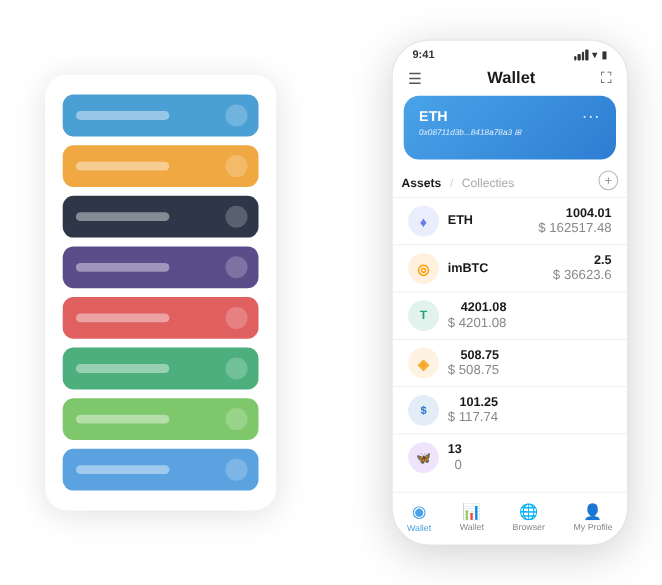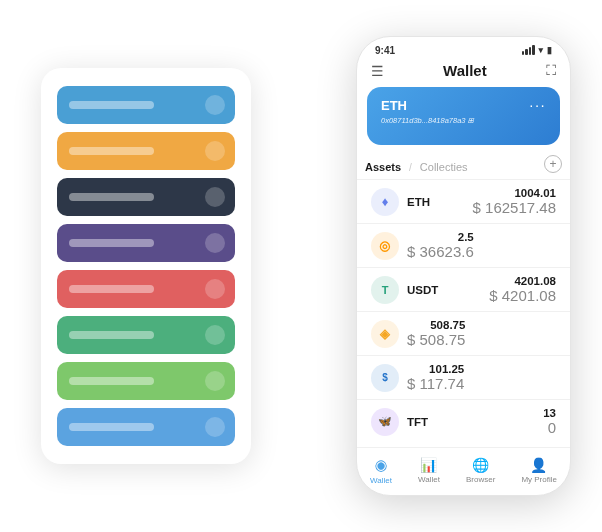--- a/index.html
+++ b/index.html
@@ -228,21 +228,21 @@
     }
     .asset-amounts {
       text-align: right;
     }
     .asset-amount {
       font-size: 11.5px;
       font-weight: 600;
       color: #1a1a1a;
     }
     .asset-usd {
-      font-size: 15px;
+      font-size: 12px;
       color: #888;
       text-align: right;
     }
 
     
     .bottom-nav {
       display: flex;
       justify-content: space-around;
       align-items: center;
       padding: 8px 0 10px;
@@ -356,29 +356,29 @@
         <div class="asset-icon eth-icon">♦</div>
         <span class="asset-name">ETH</span>
         <div class="asset-amounts">
           <div class="asset-amount">1004.01</div>
           <div class="asset-usd">$ 162517.48</div>
         </div>
       </div>
 
       <div class="asset-item">
         <div class="asset-icon imbtc-icon">◎</div>
+        <span class="asset-name">imBTC</span>
         <div class="asset-amounts">
           <div class="asset-amount">2.5</div>
           <div class="asset-usd">$ 36623.6</div>
         </div>
       </div>
 
       <div class="asset-item">
         <div class="asset-icon usdt-icon" style="font-size:11px;font-weight:900;">T</div>
-        <span class="asset-name">USDT</span>
         <div class="asset-amounts">
           <div class="asset-amount">4201.08</div>
           <div class="asset-usd">$ 4201.08</div>
         </div>
       </div>
 
       <div class="asset-item">
         <div class="asset-icon dai-icon">◈</div>
         <div class="asset-amounts">
           <div class="asset-amount">508.75</div>
@@ -389,21 +389,20 @@
       <div class="asset-item">
         <div class="asset-icon usdc-icon" style="font-size:10px;font-weight:700;">$</div>
         <div class="asset-amounts">
           <div class="asset-amount">101.25</div>
           <div class="asset-usd">$ 117.74</div>
         </div>
       </div>
 
       <div class="asset-item">
         <div class="asset-icon tft-icon" style="font-size:11px;">🦋</div>
-        <span class="asset-name">TFT</span>
         <div class="asset-amounts">
           <div class="asset-amount">13</div>
           <div class="asset-usd">0</div>
         </div>
       </div>
 
     </div>
 
     <div class="bottom-nav">
       <div class="nav-item active">

